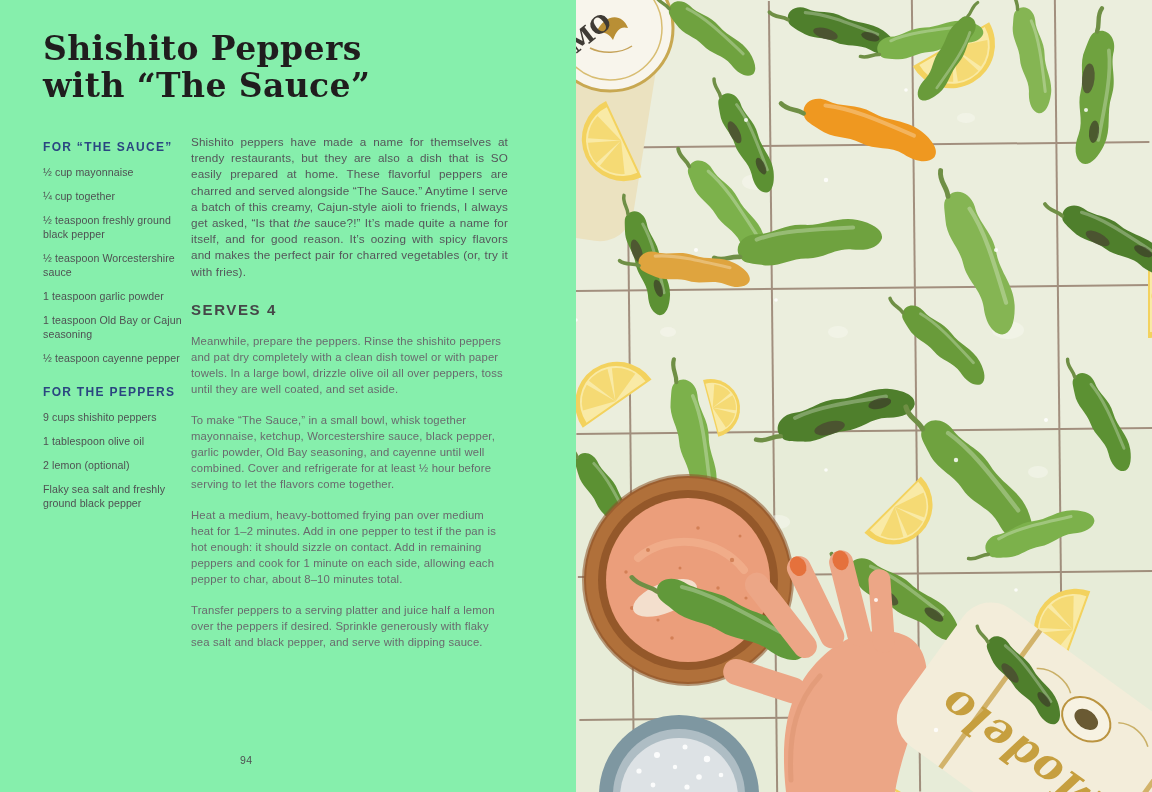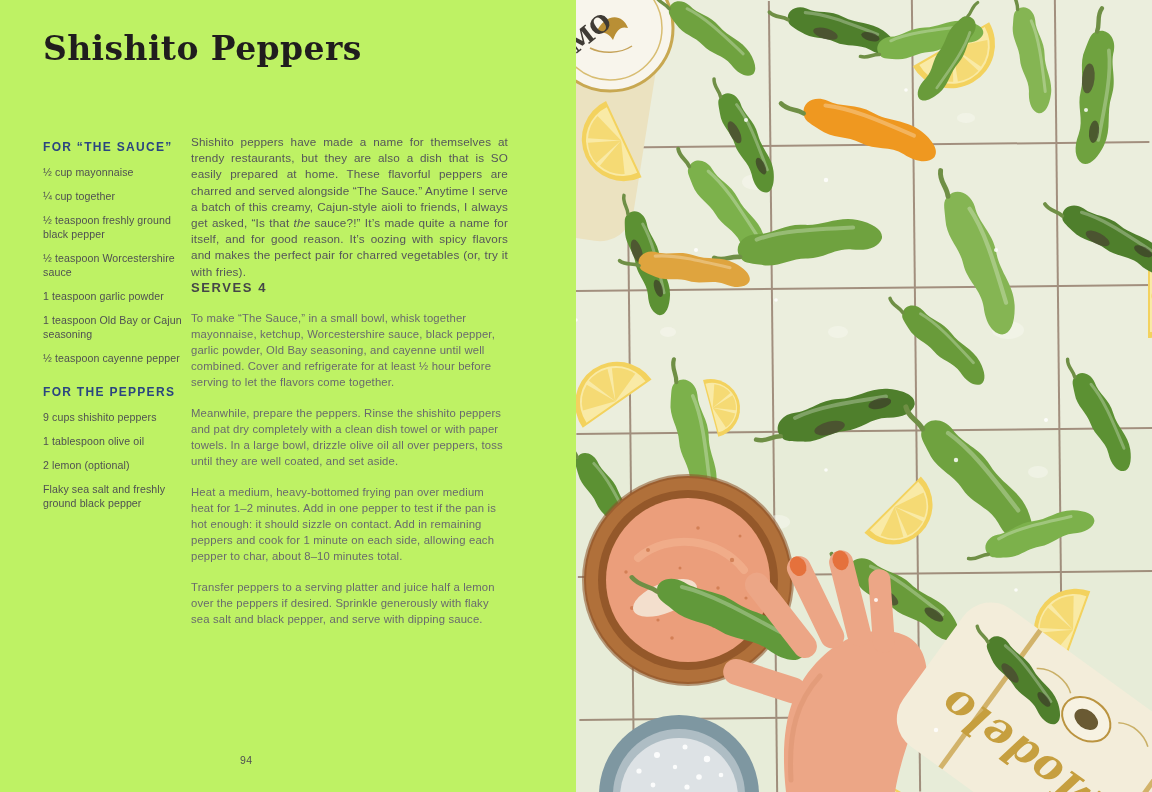--- a/index.html
+++ b/index.html
@@ -1,18 +1,18 @@
 <!DOCTYPE html>
 <html><head>
 <meta charset="utf-8">
 <style>
   * { box-sizing: border-box; margin: 0; padding: 0; }
   html,body { width:1152px; height:792px; overflow:hidden; background:#ffffff; }
   .spread { position:relative; width:1152px; height:792px; display:flex; font-family:"Liberation Sans", sans-serif; }
-  .left-page { position:relative; width:576px; height:792px; background:#bef264; }
+  .left-page { position:relative; width:576px; height:792px; background:#86efac; }
   .photo-page { position:relative; width:576px; height:792px; }
 
   .title {
     position:absolute; left:43px; top:30px; width:480px;
     font-family:"DejaVu Serif", serif; font-weight:700;
     font-size:33px; line-height:37px; letter-spacing:0.4px; color:#201d1e;
   }
   .ing-col { position:absolute; left:43px; top:140px; width:140px; }
   .ing-heading {
     color:#2a4580; font-size:12px; font-weight:700; letter-spacing:1.3px;
@@ -24,40 +24,40 @@
     font-size:10.6px; line-height:14px; color:#4f5052; margin-bottom:10px;
     letter-spacing:0.1px;
   }
   .body-col { position:absolute; left:191px; top:134px; width:317px; }
   .intro {
     font-size:11.7px; line-height:16.2px; color:#55565a;
     text-align:justify; letter-spacing:0.15px;
   }
   .intro em { font-style:italic; }
   .serves {
-    font-size:13px; font-weight:700; letter-spacing:1.6px;
+    margin-top:21px; font-size:15px; font-weight:700; letter-spacing:1.6px;
     color:#454648;
   }
   .step {
     margin-top:15px; font-size:11.3px; line-height:16px; color:#696a6d;
     letter-spacing:0.15px;
   }
   .page-number {
     position:absolute; left:240px; top:754px; width:96px; 
     font-size:10.5px; color:#4f5052; letter-spacing:0.5px;
   }
   svg text { user-select:none; }
 </style>
 </head>
 <body>
 
 <div class="spread">
 
   <div class="left-page">
-    <h1 class="title"><span>Shishito Peppers</span><br></h1>
+    <h1 class="title"><span>Shishito Peppers</span><br><span>with “The Sauce”</span></h1>
 
     <div class="ing-col">
       <div class="ing-heading">FOR “THE SAUCE”</div>
       <ul class="ing-list">
         <li>½ cup mayonnaise</li>
         <li>¼ cup together</li>
         <li>½ teaspoon freshly ground black pepper</li>
         <li>½ teaspoon Worcestershire sauce</li>
         <li>1 teaspoon garlic powder</li>
         <li>1 teaspoon Old Bay or Cajun seasoning</li>
@@ -68,22 +68,22 @@
         <li>9 cups shishito peppers</li>
         <li>1 tablespoon olive oil</li>
         <li>2 lemon (optional)</li>
         <li>Flaky sea salt and freshly ground black pepper</li>
       </ul>
     </div>
 
     <div class="body-col">
       <p class="intro"><span>Shishito peppers have made a name for themselves at trendy restaurants, but they are also a dish that is SO easily prepared at home. These flavorful peppers are charred and served alongside “The Sauce.” Anytime I serve a batch of this creamy, Cajun-style aioli to friends, I always get asked, “Is that </span><em>the</em><span> sauce?!” It’s made quite a name for itself, and for good reason. It’s oozing with spicy flavors and makes the perfect pair for charred vegetables (or, try it with fries).</span></p>
       <div class="serves">SERVES 4</div>
+      <p class="step">Meanwhile, prepare the peppers. Rinse the shishito peppers and pat dry completely with a clean dish towel or with paper towels. In a large bowl, drizzle olive oil all over peppers, toss until they are well coated, and set aside.</p>
       <p class="step">To make “The Sauce,” in a small bowl, whisk together mayonnaise, ketchup, Worcestershire sauce, black pepper, garlic powder, Old Bay seasoning, and cayenne until well combined. Cover and refrigerate for at least ½ hour before serving to let the flavors come together.</p>
-      <p class="step">Meanwhile, prepare the peppers. Rinse the shishito peppers and pat dry completely with a clean dish towel or with paper towels. In a large bowl, drizzle olive oil all over peppers, toss until they are well coated, and set aside.</p>
       <p class="step">Heat a medium, heavy-bottomed frying pan over medium heat for 1–2 minutes. Add in one pepper to test if the pan is hot enough: it should sizzle on contact. Add in remaining peppers and cook for 1 minute on each side, allowing each pepper to char, about 8–10 minutes total.</p>
       <p class="step">Transfer peppers to a serving platter and juice half a lemon over the peppers if desired. Sprinkle generously with flaky sea salt and black pepper, and serve with dipping sauce.</p>
     </div>
 
     <div class="page-number">94</div>
   </div>
 
   <div class="photo-page">
     <svg width="576" height="792" viewBox="0 0 576 792" role="img">
       <defs>

